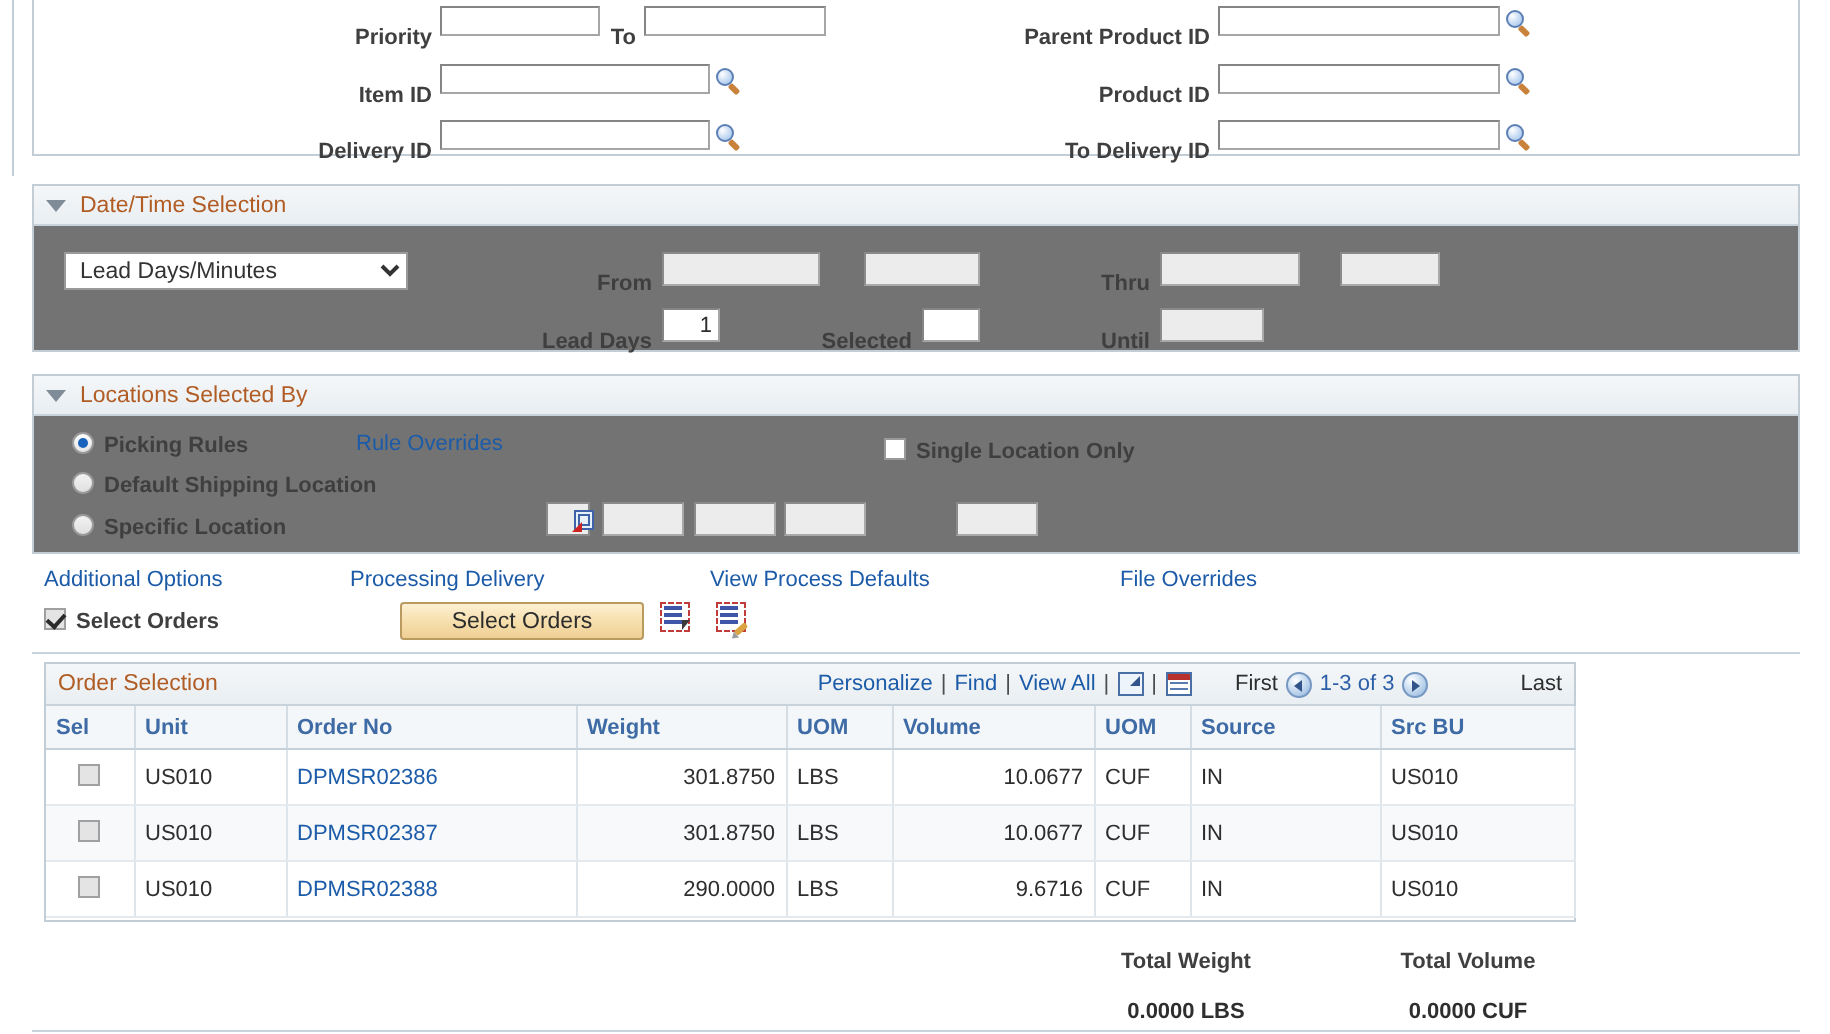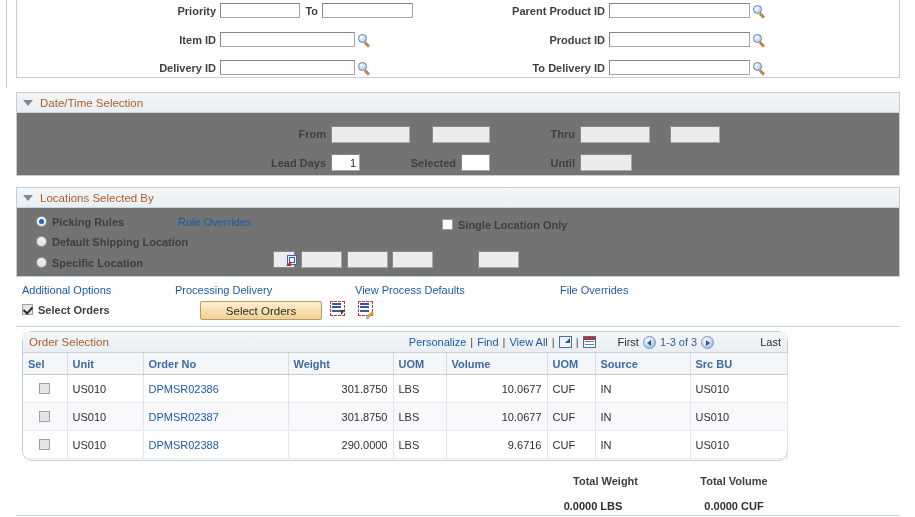--- a/index.html
+++ b/index.html
@@ -9,21 +9,21 @@
     font-family:"Liberation Sans", sans-serif;
     font-size:11px;
     color:#333333;
     overflow:hidden;
   }
   .page{position:relative;width:915px;height:517px;}
 
   
   .lbl{
     font-weight:bold;font-size:11px;color:#3f3f3f;
-    text-align:right;white-space:nowrap;
+    text-align:right;white-space:nowrap;margin-top:8px;
   }
   .inp{
     border:1px solid #a6a6a6;
     border-top-color:#858585;border-left-color:#858585;
     background:#ffffff;height:15px;box-sizing:border-box;
     font-family:"Liberation Sans", sans-serif;font-size:11px;
     color:#2d2d2d;padding:0 2px;
   }
   .inp.dis{background:#ececec;border-color:#a9a9a9;border-top-color:#8a8a8a;border-left-color:#8a8a8a;}
   .inp.num{text-align:right;padding-right:3px;}
@@ -203,20 +203,23 @@
       <span class="handle"></span>
   </span>
 
   <div class="sec" style="left:16px;top:92px;width:884px;height:84px;">
     <div class="sec-hd">
       <span class="tri"></span>
       <span class="sec-title">Date/Time Selection</span>
     </div>
   </div>
 
+  <select style="position:absolute;left:32px;top:126px;width:172px;height:19px;font-family:'Liberation Sans',sans-serif;font-size:11.5px;color:#333;border:1px solid #9a9a9a;background:#fff;padding-left:3px;">
+    <option>Lead Days/Minutes</option>
+  </select>
 
   <div class="lbl" style="position:absolute;left:270px;top:128px;width:56px;">From</div>
   <input class="inp dis" type="text" disabled="" style="position: absolute; left: 331px; top: 126px; width: 79px; height: 17px;" value="">
   <input class="inp dis" type="text" disabled="" style="position: absolute; left: 432px; top: 126px; width: 58px; height: 17px;" value="">
 
   <div class="lbl" style="position:absolute;left:520px;top:128px;width:55px;">Thru</div>
   <input class="inp dis" type="text" disabled="" style="position: absolute; left: 580px; top: 126px; width: 70px; height: 17px;" value="">
   <input class="inp dis" type="text" disabled="" style="position: absolute; left: 670px; top: 126px; width: 50px; height: 17px;" value="">
 
   <div class="lbl" style="position:absolute;left:240px;top:157px;width:86px;">Lead Days</div>
@@ -280,21 +283,21 @@
       <span class="cur"></span>
   </span>
   <span class="ico-run" style="position:absolute;left:358px;top:301px;">
     <span class="dash"></span>
       <span class="lines"></span>
       <span class="pen"></span>
   </span>
 
   <div class="hr" style="left:16px;top:326px;width:884px;"></div>
 
-  <div class="grid-wrap" style="left:22px;top:331px;width:766px;height:130px;border-radius:10px;">
+  <div class="grid-wrap" style="left:22px;top:331px;width:766px;height:130px;">
     <div class="grid-hd">
       <span class="grid-title">Order Selection</span>
       <span class="grid-nav">
         <a class="lnk">Personalize</a>
         <span class="sep">|</span>
         <a class="lnk">Find</a>
         <span class="sep">|</span>
         <a class="lnk">View All</a>
         <span class="sep">|</span>
         <span class="ico-export"></span>
@@ -369,20 +372,20 @@
           <td>LBS</td>
           <td class="r">9.6716</td>
           <td>CUF</td>
           <td>IN</td>
           <td>US010</td>
         </tr>
       </tbody>
     </table>
   </div>
 
-  <div class="tot-lbl" style="position:absolute;left:548px;top:475px;width:90px;text-align:right;">Total Weight</div>
+  <div class="tot-lbl" style="position:absolute;left:548px;top:475px;width:90px;text-align:center;">Total Weight</div>
   <div class="tot-lbl" style="position:absolute;left:688px;top:475px;width:92px;text-align:center;">Total Volume</div>
   <div class="tot-val" style="position:absolute;left:548px;top:500px;width:90px;text-align:center;">0.0000 LBS</div>
   <div class="tot-val" style="position:absolute;left:688px;top:500px;width:92px;text-align:center;">0.0000 CUF</div>
 
   <div class="hr" style="left:16px;top:515px;width:884px;"></div>
 
 </div>
 
 </body></html>

